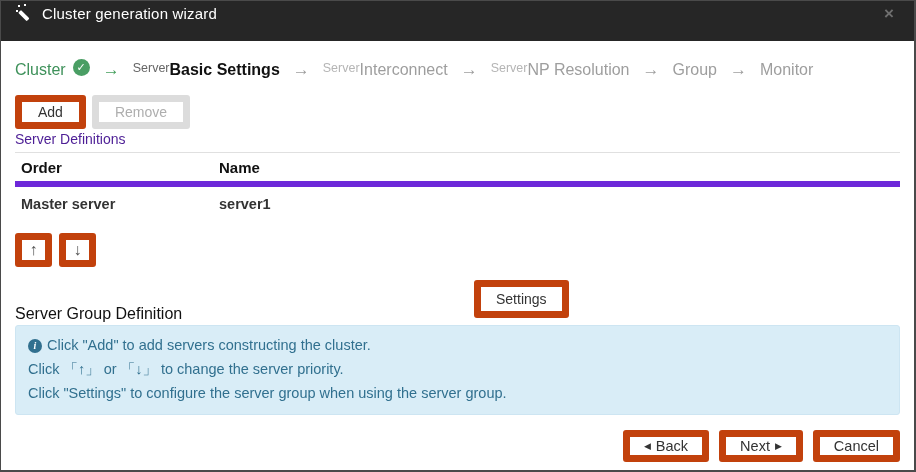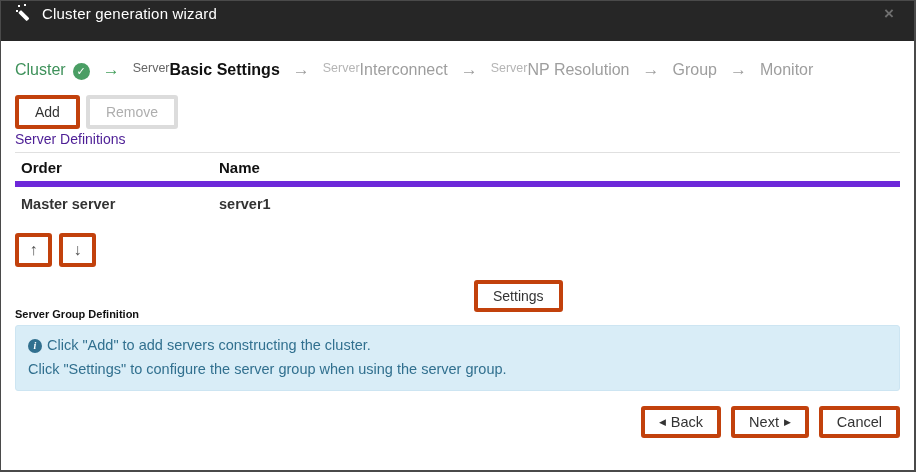--- a/index.html
+++ b/index.html
@@ -29,39 +29,39 @@
   .titlebar .close {
     margin-left: auto; color: #6f6f6f; font-size: 17px; font-weight: bold;
     cursor: pointer; line-height: 1; padding: 2px 4px;
   }
   
   .content { padding: 18px 14px 0 14px; flex: 1; position: relative; }
   
   .steps { display: flex; align-items: flex-end; gap: 13px; }
   .step { display: flex; flex-direction: row; }
   .step .sub { font-size: 12.5px; height: 18px; line-height: 18px; }
-  .step .main { font-size: 16px; line-height: 21px; display: flex; align-items: flex-end; gap: 7px; }
+  .step .main { font-size: 16px; line-height: 21px; display: flex; align-items: flex-start; gap: 7px; }
   .step.done .main { color: #3e915a; }
   .step.current .sub { color: #666; }
   .step.current .main { color: #111; font-weight: bold; }
   .step.todo .sub { color: #b5b5b5; }
   .step.todo .main { color: #9e9e9e; }
   .step-arrow { font-size: 17px; font-weight: bold; line-height: 21px; padding-bottom: 0px; }
   .step-arrow.green { color: #46a05e; }
   .step-arrow.gray { color: #9e9e9e; }
   .check-circle {
     width: 17px; height: 17px; border-radius: 50%;
     background: #4a9e64; color: #fff; font-size: 11px; font-weight: bold;
     display: inline-flex; align-items: center; justify-content: center;
     line-height: 1;
   }
   
   .btn {
     display: inline-flex; align-items: center; justify-content: center;
-    background: #fff; border: 4px solid #c2410c; border-radius: 3px;
+    background: #fff; border: 7px solid #c2410c; border-radius: 3px;
     color: #333; font-size: 14px; cursor: pointer;
     font-family: inherit;
   }
   .btn.disabled { color: #aeaeae; border-color: #dcdcdc; cursor: default; }
   
   .toolbar { margin-top: 15px; display: flex; gap: 6px; }
   .toolbar .btn { height: 34px; padding: 0 16px; }
   
   .caption { margin-top: 2px; font-size: 14px; color: #4c1d95; }
   
@@ -73,21 +73,21 @@
   }
   .srv-table .th { font-size: 15px; font-weight: bold; color: #111; }
   .srv-table .trow { display: flex; padding: 9px 6px 8px 6px; cursor: pointer; }
   .srv-table .td { font-size: 14.5px; color: #333; font-weight: bold; }
   .col-order { width: 198px; }
   
   .order-btns { margin-top: 13px; display: flex; gap: 7px; }
   .order-btns .btn { width: 37px; height: 34px; font-size: 16px; color: #555; }
   
   .group-row { margin-top: 13px; position: relative; height: 32px; display: flex; align-items: center; }
-  .group-row .group-label { font-size: 11px; font-weight: bold; color: #111; margin-top: 36px; }
+  .group-row .group-label { font-size: 16px; font-weight: normal; color: #111; margin-top: 36px; }
   .group-row .btn { position: absolute; left: 459px; top: 0; height: 28px; padding: 12px 15px; }
   
   .info-box {
     margin-top: 13px;
     background: #d9edf7; border: 1px solid #cde5f2; border-radius: 3px;
     padding: 7px 12px 9px 12px;
     color: #31708f; font-size: 14.5px; line-height: 24px;
   }
   .info-icon {
     display: inline-flex; align-items: center; justify-content: center;
@@ -192,20 +192,21 @@
 
     <div class="group-row">
       <span class="group-label">Server Group Definition</span>
       <button class="btn">Settings</button>
     </div>
 
     <div class="info-box">
       <div>
         <span class="info-icon">i</span><span>Click "Add" to add servers constructing the cluster.</span>
       </div>
+      <div>Click 「↑」 or 「↓」 to change the server priority.</div>
       <div>Click "Settings" to configure the server group when using the server group.</div>
     </div>
 
     <div class="footer">
       <button class="btn">
         <span class="tri">◀</span>
         <span>Back</span>
       </button>
       <button class="btn">
         <span>Next</span>

